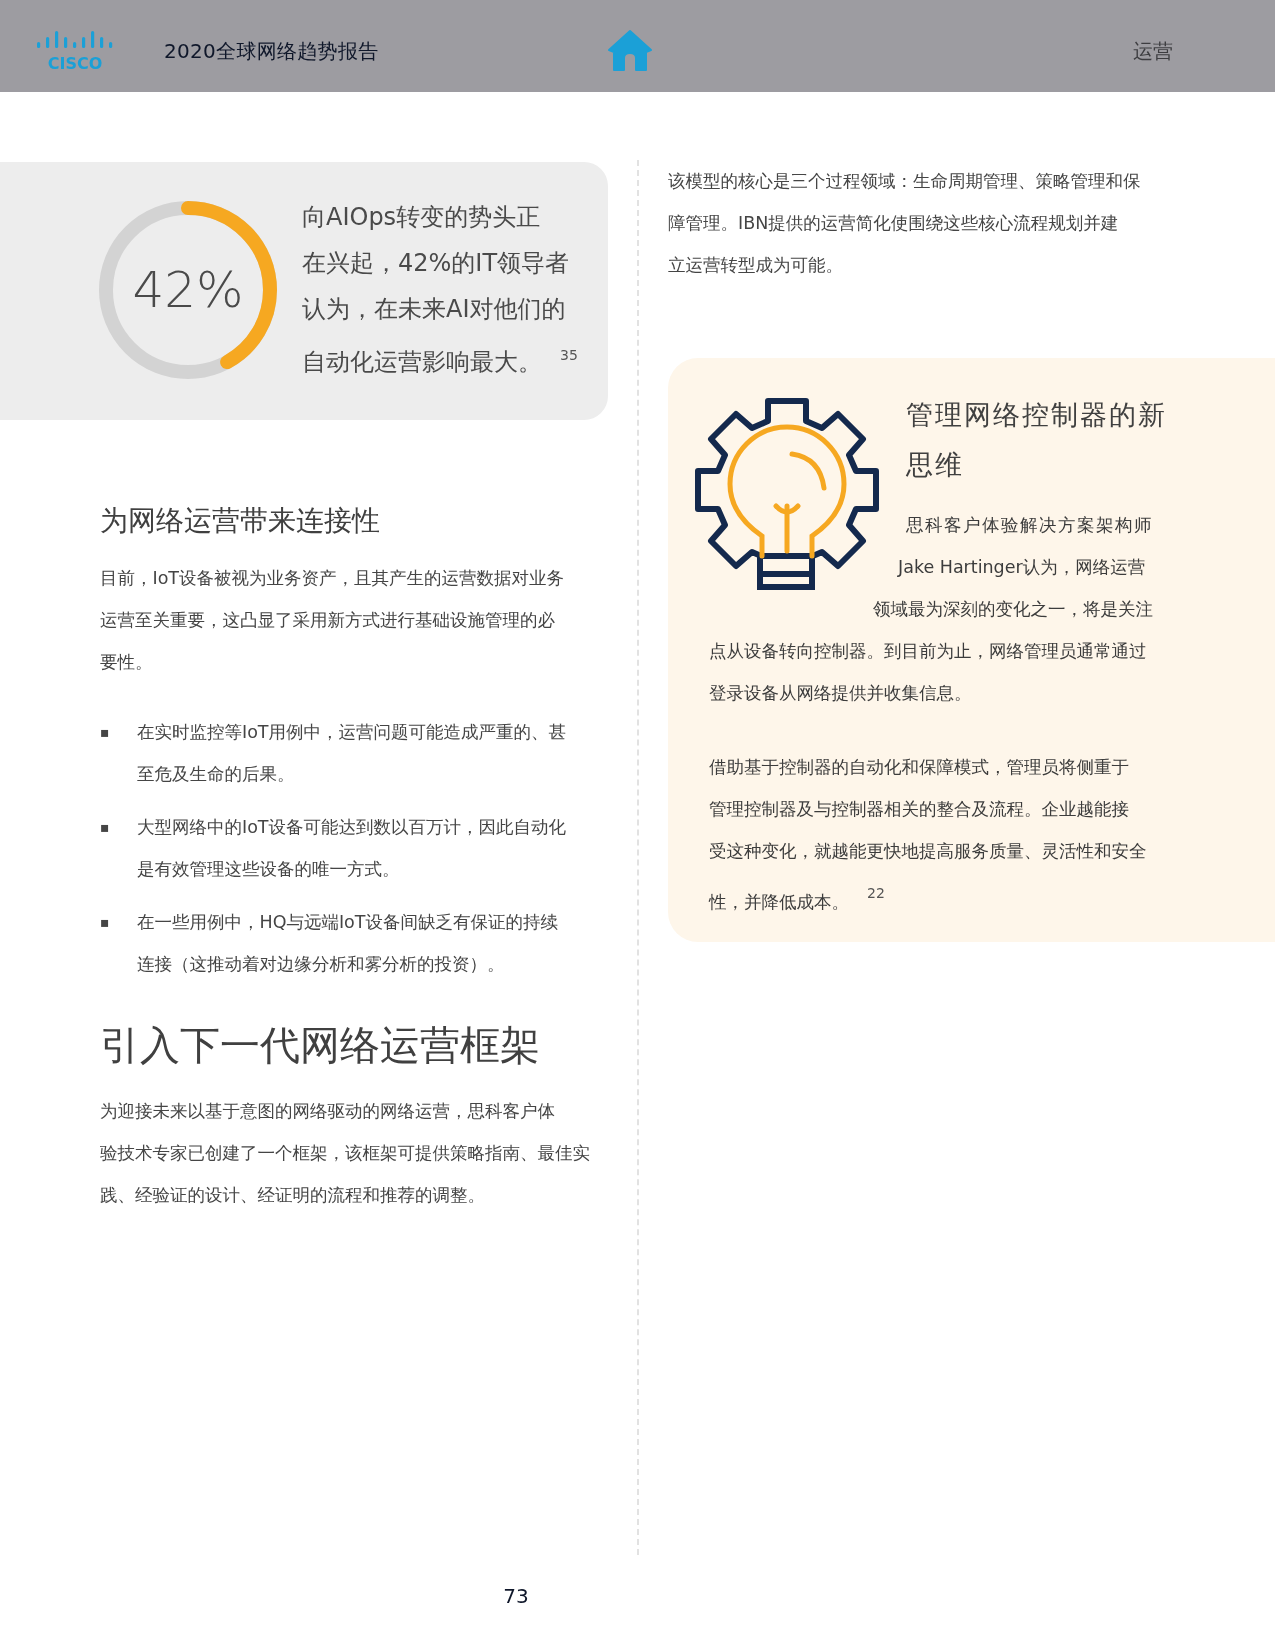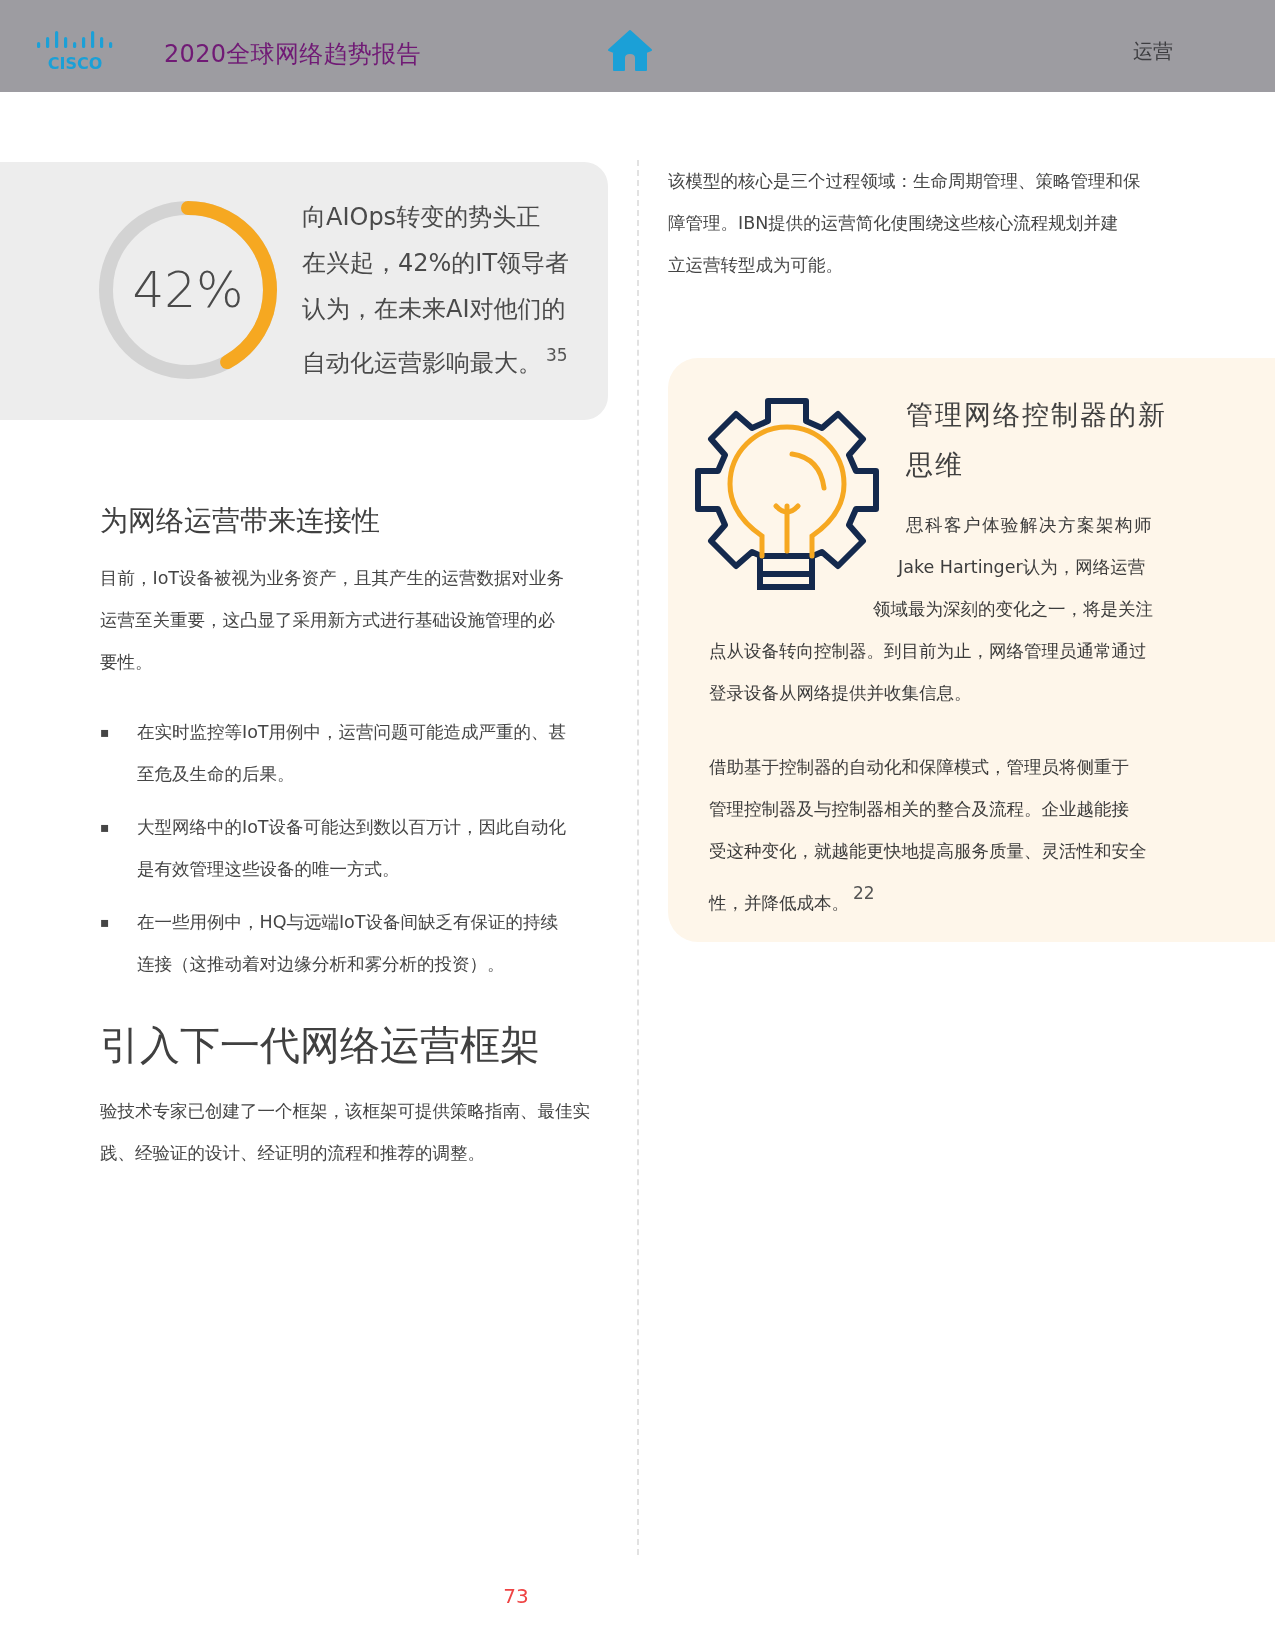--- a/index.html
+++ b/index.html
@@ -8,21 +8,21 @@
     background: #ffffff;
     font-family: "DejaVu Sans", "Liberation Sans", sans-serif;
     color: #3c3c3c;
   }
   .header {
     position: absolute; left: 0; top: 0; width: 1275px; height: 92px;
     background: #9d9ca1;
   }
   .logo { position: absolute; left: 36px; top: 30px; width: 82px; height: 42px; }
   .report-title {
-    position: absolute; left: 164px; top: 38px; font-size: 24px; color: #701a75;
+    position: absolute; left: 164px; top: 38px; font-size: 20px; color: #0f172a;
     letter-spacing: 0.3px;
   }
   .home-icon { position: absolute; left: 606px; top: 28px; width: 48px; height: 44px; cursor: pointer; }
   .section-label {
     position: absolute; left: 1133px; top: 38px; font-size: 20px; color: #3d3d40;
   }
 
   .divider {
     position: absolute; left: 637px; top: 160px; width: 0; height: 1395px;
     border-left: 2px dashed #e2e2e2;
@@ -36,21 +36,21 @@
   .donut { position: absolute; left: 96px; top: 198px; width: 184px; height: 184px; }
   .donut-value {
     position: absolute; left: 96px; top: 198px; width: 184px; height: 184px;
     display: flex; align-items: center; justify-content: center;
     font-size: 50px; color: #4a4a4a; font-weight: 300;
   }
   .stat-text {
     position: absolute; left: 302px; top: 194px; width: 290px;
     font-size: 24px; line-height: 46px; color: #4a4a4a;
   }
-  sup.fn { font-size: 17px; vertical-align: 10px; margin-left: 4px; color: #555; }
+  sup.fn { font-size: 14px; vertical-align: 10px; margin-left: 18px; color: #555; }
 
   .h2 {
     position: absolute; left: 100px; top: 502px; font-size: 28px; color: #404040; font-weight: 300;
   }
   .para {
     position: absolute; font-size: 17.5px; line-height: 42px; color: #454545;
   }
   .bullets { position: absolute; left: 100px; top: 711px; width: 510px; list-style: none; margin: 0; padding: 0; }
   .bullets li { position: relative; padding-left: 37px; font-size: 17.5px; line-height: 42px; color: #454545; margin-bottom: 11px; }
   .bullets li .dot { position: absolute; left: 0; top: 0; font-size: 14px; }
@@ -64,21 +64,21 @@
     background: #fef6ea; border-radius: 30px 0 0 30px;
   }
   .tip-icon { position: absolute; left: 692px; top: 396px; width: 190px; height: 194px; }
   .tip-title {
     position: absolute; left: 906px; top: 390px; width: 280px;
     font-size: 27px; line-height: 50px; color: #404040; letter-spacing: 2px; font-weight: 300;
   }
   .tip-line { position: absolute; font-size: 17.5px; line-height: 42px; color: #3c3c3c; white-space: nowrap; }
   .page-number {
     position: absolute; left: 0; width: 1032px; top: 1584px; text-align: center;
-    font-size: 20px; color: #ef4444;
+    font-size: 20px; color: #0f172a;
   }
 </style>
 </head>
 <body>
 
 <div class="header">
   <svg class="logo" viewBox="0 0 82 42">
     <g fill="#1ba0d7">
       <rect x="1" y="12" width="3.2" height="6" rx="1.6"></rect>
       <rect x="10" y="7" width="3.2" height="11" rx="1.6"></rect>
@@ -134,20 +134,21 @@
   </li>
   <li>
     <span class="dot">▪</span>
     <div>在一些用例中，HQ与远端IoT设备间缺乏有保证的持续</div>
     <div>连接（这推动着对边缘分析和雾分析的投资）。</div>
   </li>
 </ul>
 
 <div class="h1">引入下一代网络运营框架</div>
 <div class="para" style="left:100px; top:1090px; width:520px;">
+  <div>为迎接未来以基于意图的网络驱动的网络运营，思科客户体</div>
   <div>验技术专家已创建了一个框架，该框架可提供策略指南、最佳实</div>
   <div>践、经验证的设计、经证明的流程和推荐的调整。</div>
 </div>
 
 <div class="para" style="left:668px; top:160px; width:520px;">
   <div>该模型的核心是三个过程领域：生命周期管理、策略管理和保</div>
   <div>障管理。IBN提供的运营简化使围绕这些核心流程规划并建</div>
   <div>立运营转型成为可能。</div>
 </div>
 

